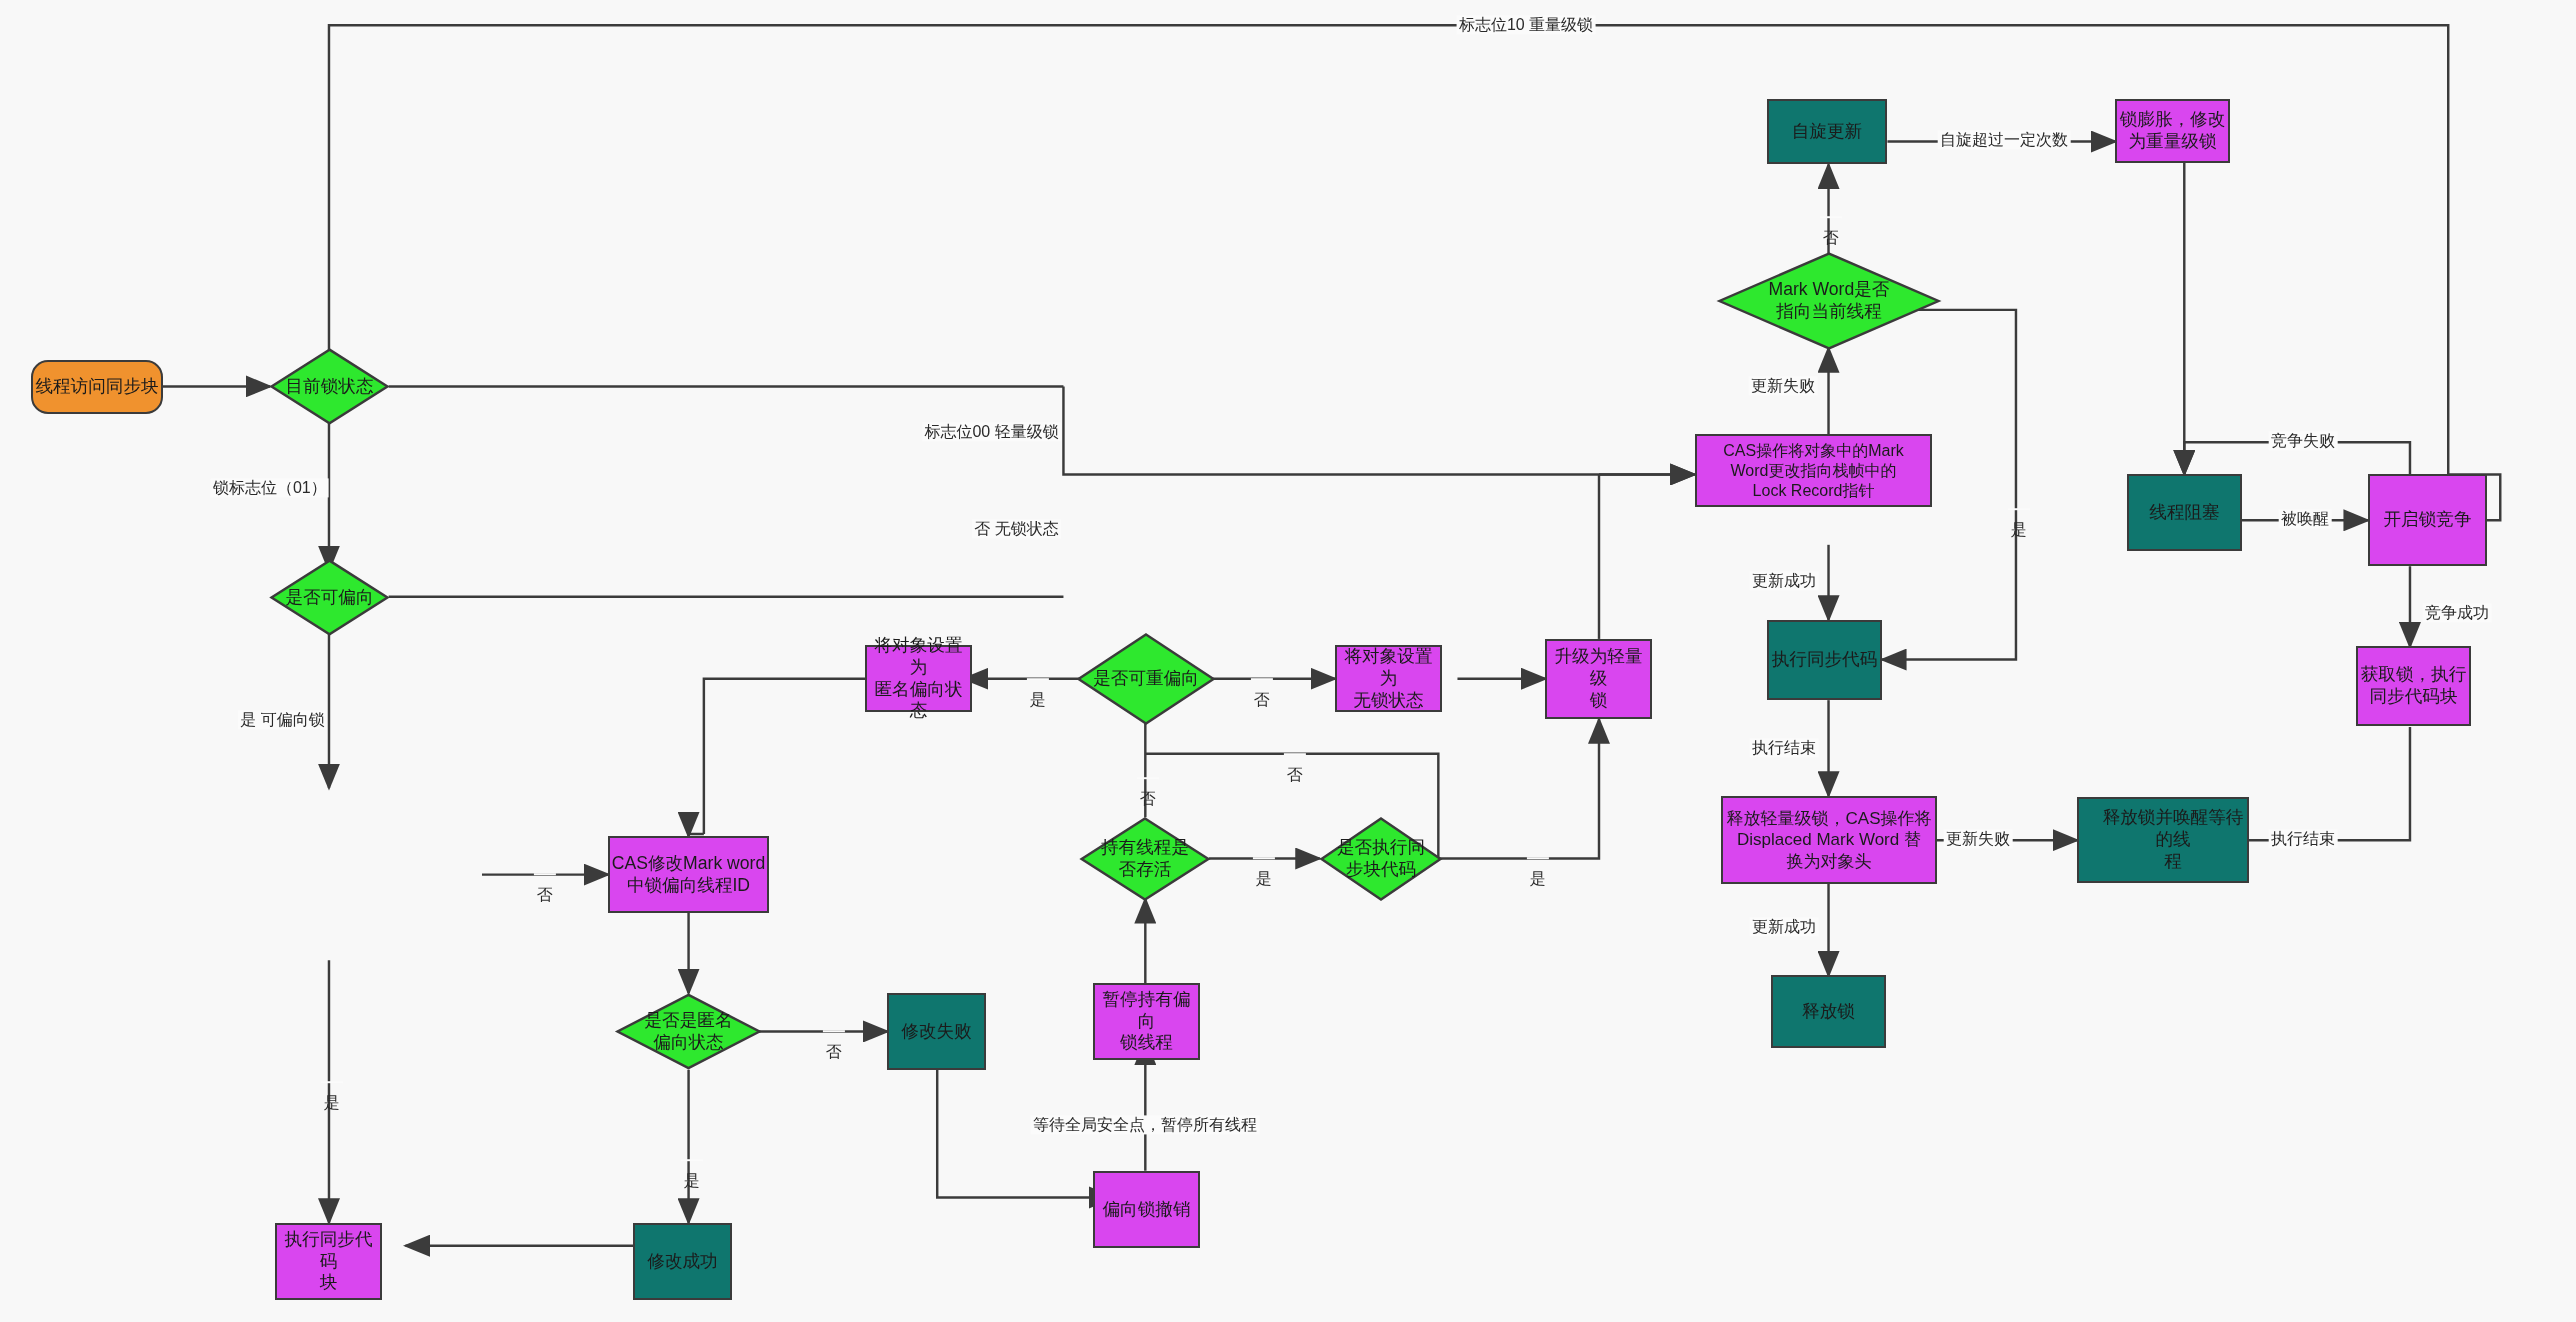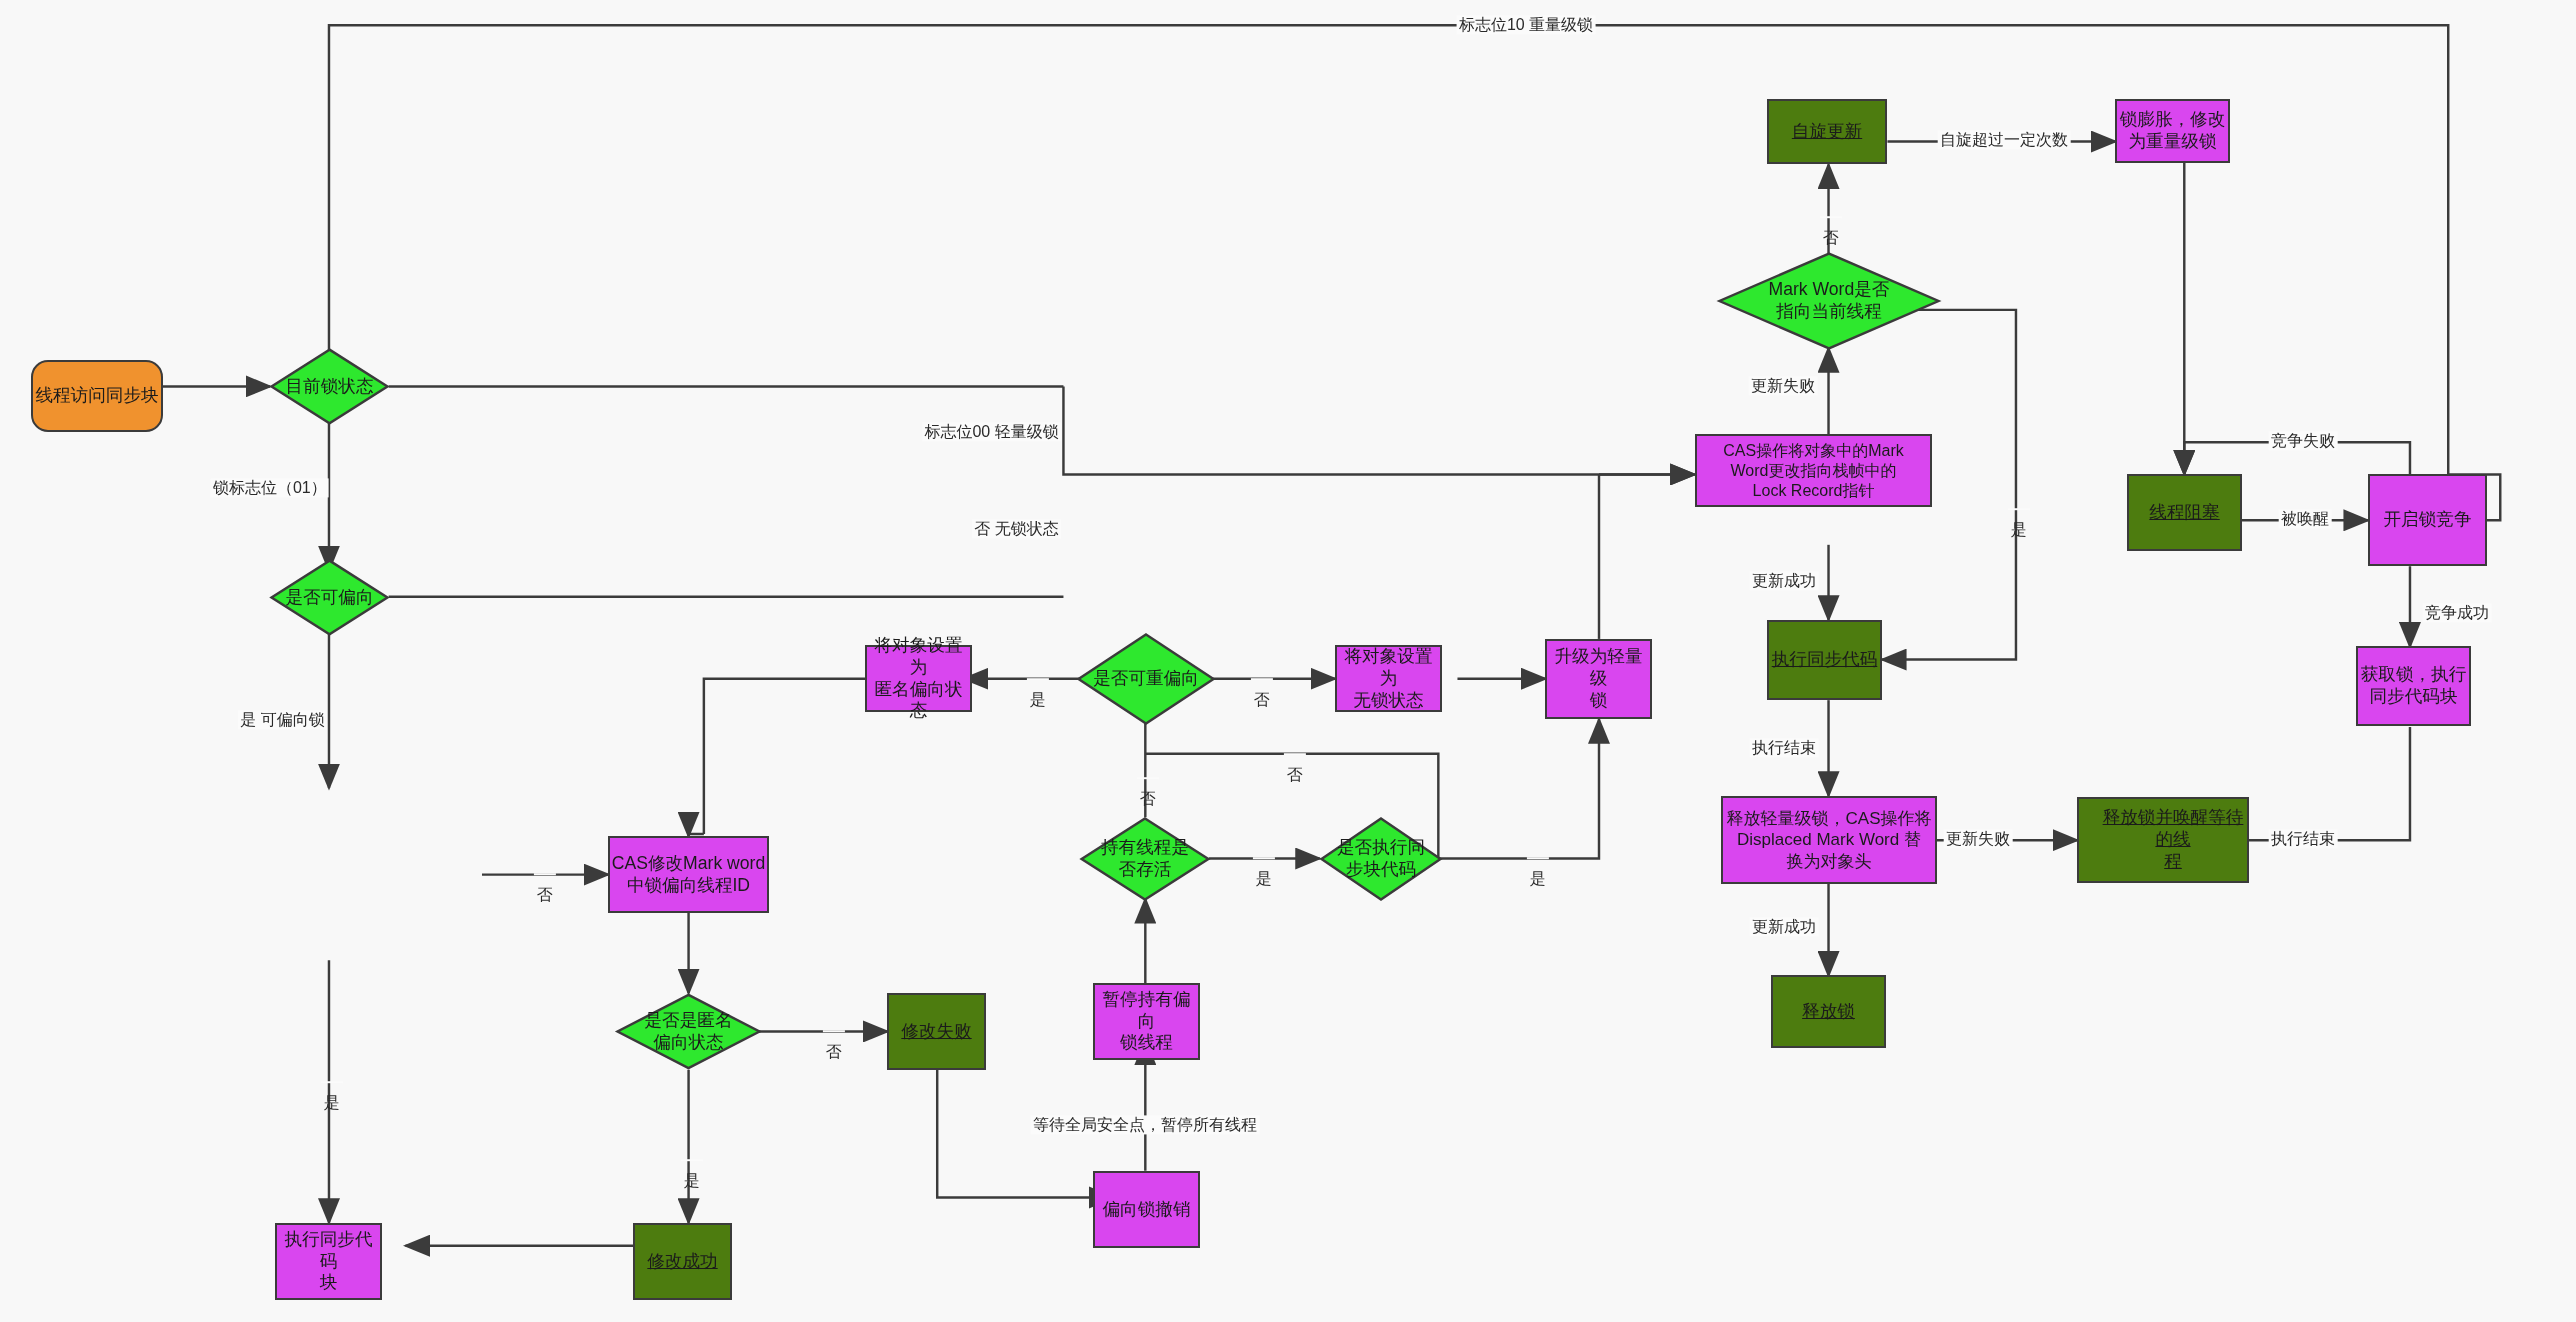--- a/index.html
+++ b/index.html
@@ -12,21 +12,21 @@
   svg#edges{position:absolute;left:0;top:0;width:2576px;height:1323px;}
   .node{
     position:absolute;box-sizing:border-box;
     display:flex;align-items:center;justify-content:center;text-align:center;
     border:2.3px solid #3b3b3b;color:#1b1b1b;line-height:1.25;
     font-size:17.6px;white-space:pre-line;z-index:3;
   }
   .node.rect{border-radius:0;}
   .node.start{border-radius:17px;background:#F0922E;}
   .node.cyan{background:#d946ef;}
-  .node.red{background:#4d7c0f;text-decoration:underline;}
+  .node.red{background:#0f766e;}
   .diamond-wrap{position:absolute;z-index:3;}
   .diamond-wrap svg{position:absolute;left:0;top:0;overflow:visible;}
   .diamond-label{
     position:absolute;left:0;top:0;width:100%;height:100%;
     display:flex;align-items:center;justify-content:center;text-align:center;
     color:#1b1b1b;font-size:17.6px;line-height:1.25;white-space:pre-line;
     pointer-events:none;
   }
   .elabel{
     position:absolute;z-index:4;background:#fbfbfb;
@@ -122,21 +122,21 @@
       <path d="M2930,680 L3095,680" marker-end="url(#ah)"></path>
 
       <path d="M3150,620 L3150,578 L2855,578 L2855,620" marker-end="url(#ah)"></path>
 
       <path d="M3150,740 L3150,845" marker-end="url(#ah)"></path>
 
       <path d="M3150,950 L3150,1098 L2860,1098" marker-end="url(#ah)"></path>
     </g>
   </svg>
 
-  <div class="node start" style="left:31px;top:360px;width:132px;height:72px;">
+  <div class="node start" style="left:31px;top:360px;width:132px;height:54px;">
     <span>线程访问同步块</span>
   </div>
 
   <div class="diamond-wrap" style="left:270px;top:348px;width:119px;height:77px;">
     <svg viewBox="0 0 155 100" width="119" height="77">
       <polygon points="77.5,2 153,50 77.5,98 2,50" fill="#2EE82E" stroke="#3b3b3b" stroke-width="3.2"></polygon>
     </svg>
     <div class="diamond-label">目前锁状态</div>
   </div>
 

